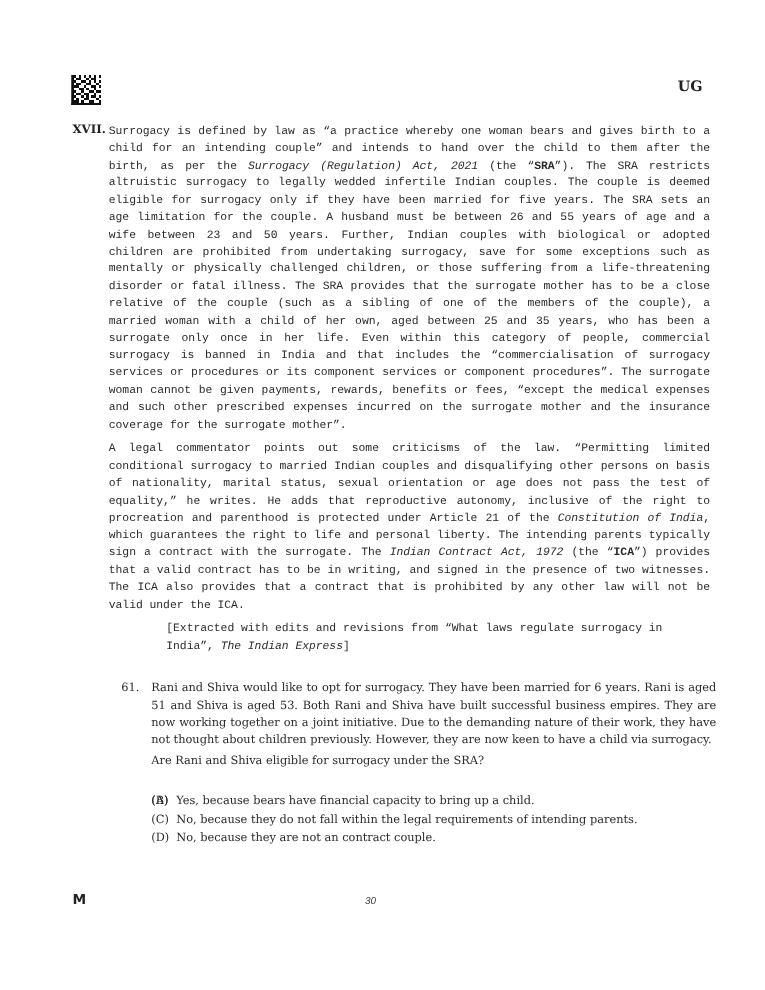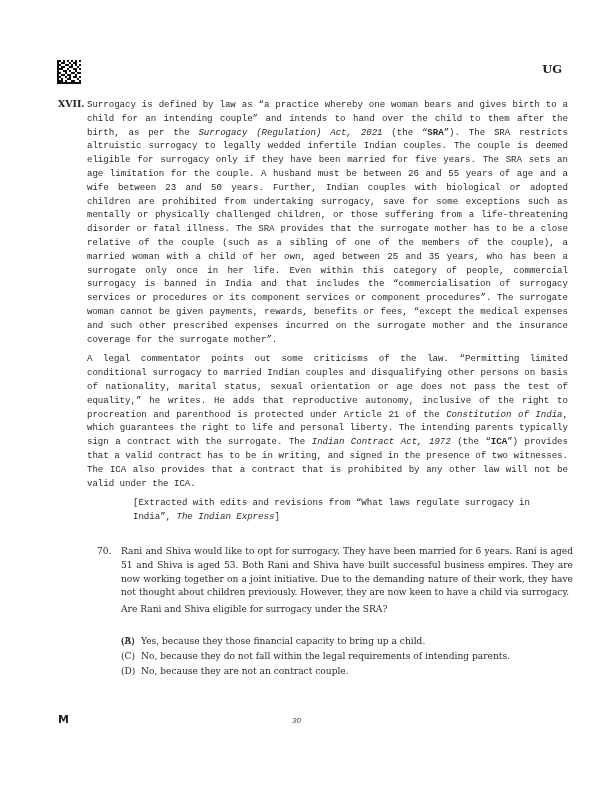--- a/index.html
+++ b/index.html
@@ -80,28 +80,28 @@
 <div class="ug">UG</div>
 
 <div class="roman">XVII.</div>
 <div class="passage" style="width:481px;">
   <p><span>Surrogacy is defined by law as “a practice whereby one woman bears and gives birth to a child for an intending couple” and intends to hand over the child to them after the birth, as per the </span><i>Surrogacy (Regulation) Act, 2021</i><span> (the “</span><b>SRA</b><span>”). The SRA restricts altruistic surrogacy to legally wedded infertile Indian couples. The couple is deemed eligible for surrogacy only if they have been married for five years. The SRA sets an age limitation for the couple. A husband must be between 26 and 55 years of age and a wife between 23 and 50 years. Further, Indian couples with biological or adopted children are prohibited from undertaking surrogacy, save for some exceptions such as mentally or physically challenged children, or those suffering from a life-threatening disorder or fatal illness. The SRA provides that the surrogate mother has to be a close relative of the couple (such as a sibling of one of the members of the couple), a married woman with a child of her own, aged between 25 and 35 years, who has been a surrogate only once in her life. Even within this category of people, commercial surrogacy is banned in India and that includes the “commercialisation of surrogacy services or procedures or its component services or component procedures”. The surrogate woman cannot be given payments, rewards, benefits or fees, “except the medical expenses and such other prescribed expenses incurred on the surrogate mother and the insurance coverage for the surrogate mother”.</span></p>
   <p><span>A legal commentator points out some criticisms of the law. “Permitting limited conditional surrogacy to married Indian couples and disqualifying other persons on basis of nationality, marital status, sexual orientation or age does not pass the test of equality,” he writes. He adds that reproductive autonomy, inclusive of the right to procreation and parenthood is protected under Article 21 of the </span><i>Constitution of India</i><span>, which guarantees the right to life and personal liberty. The intending parents typically sign a contract with the surrogate. The </span><i>Indian Contract Act, 1972</i><span> (the “</span><b>ICA</b><span>”) provides that a valid contract has to be in writing, and signed in the presence of two witnesses. The ICA also provides that a contract that is prohibited by any other law will not be valid under the ICA.</span></p>
   <p style="text-align:left;padding-left:46px;"><span>[Extracted with edits and revisions from “What laws regulate surrogacy in India”, </span><i>The Indian Express</i><span>]</span></p>
 </div>
 
 <div class="qblock" style="left:97px; top:545px; width:476px;">
-  <span class="qnum">70.</span>
+  <span class="qnum">61.</span>
   <div class="qtext">
     <p>Rani and Shiva would like to opt for surrogacy. They have been married for 6 years. Rani is aged 51 and Shiva is aged 53. Both Rani and Shiva have built successful business empires. They are now working together on a joint initiative. Due to the demanding nature of their work, they have not thought about children previously. However, they are now keen to have a child via surrogacy.</p>
     <p style="margin-bottom:18px;">Are Rani and Shiva eligible for surrogacy under the SRA?</p>
   </div>
   <div class="options">
     <div class="opt"><span class="lbl">(A)</span></div>
-    <div class="opt"><span class="lbl">(B)</span><span>Yes, because they those financial capacity to bring up a child.</span></div>
+    <div class="opt"><span class="lbl">(B)</span><span>Yes, because bears have financial capacity to bring up a child.</span></div>
     <div class="opt"><span class="lbl">(C)</span><span>No, because they do not fall within the legal requirements of intending parents.</span></div>
     <div class="opt"><span class="lbl">(D)</span><span>No, because they are not an contract couple.</span></div>
   </div>
 </div>
 
 <div class="footer-m">M</div>
 <div class="pageno">30</div>
 
 <div class="logo">
   <svg class="logo-face" viewBox="0 0 26 32">

